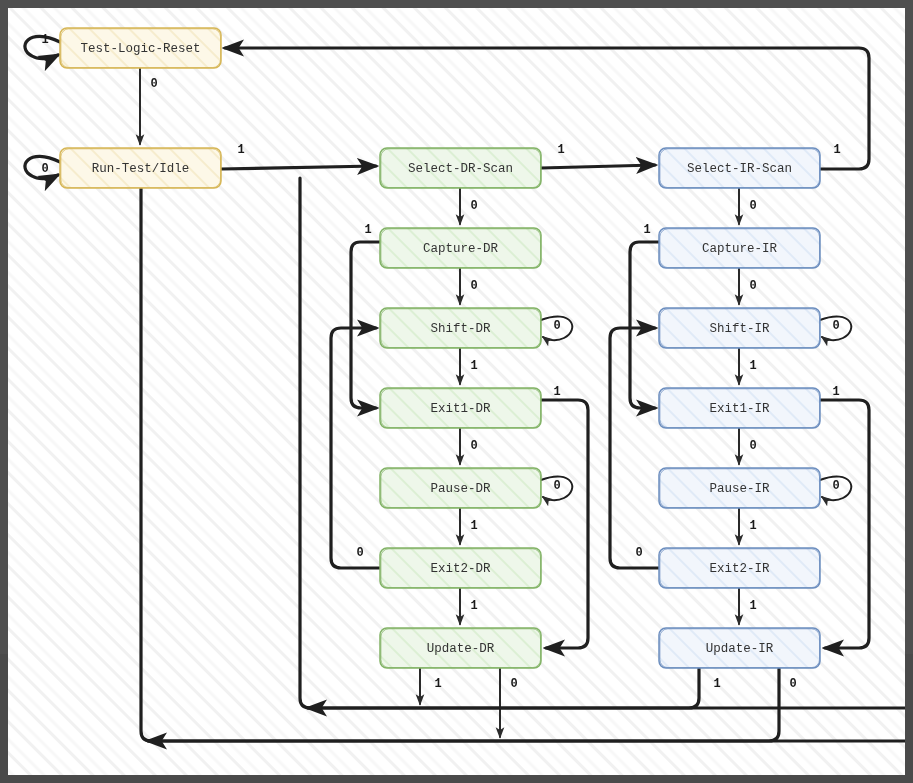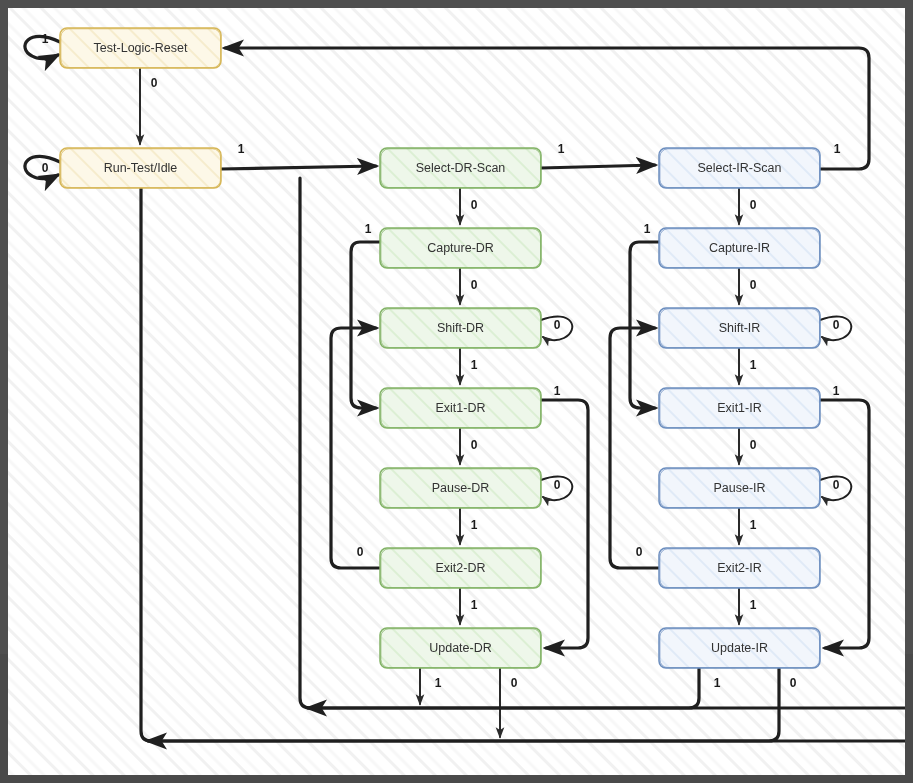--- a/index.html
+++ b/index.html
@@ -1,19 +1,19 @@
 <!DOCTYPE html>
 <html><head>
 <meta charset="utf-8">
 <style>
   html,body{margin:0;padding:0;background:#4a4a4a;}
   body{width:913px;height:783px;overflow:hidden;
        font-family:"Liberation Sans","DejaVu Sans",sans-serif;}
   #stage{position:relative;width:913px;height:654px;box-sizing:border-box;
-         border:8px solid #4f4f4f;background:#ef4444;}
+         border:8px solid #4f4f4f;background:#ef4444;font-family:Liberation Mono, monospace;}
   #canvas{position:absolute;inset:0;width:897px;height:767px;display:block;}
   .nodelabel{font-size:12.5px;fill:#333333;text-anchor:middle;dominant-baseline:middle;}
   .edgelabel{font-size:12px;fill:#1a1a1a;font-weight:bold;text-anchor:middle;dominant-baseline:middle;}
 </style>
 </head>
 <body>
 
 <div id="stage">
   <svg id="canvas" viewBox="0 0 897 767">
     <defs>

